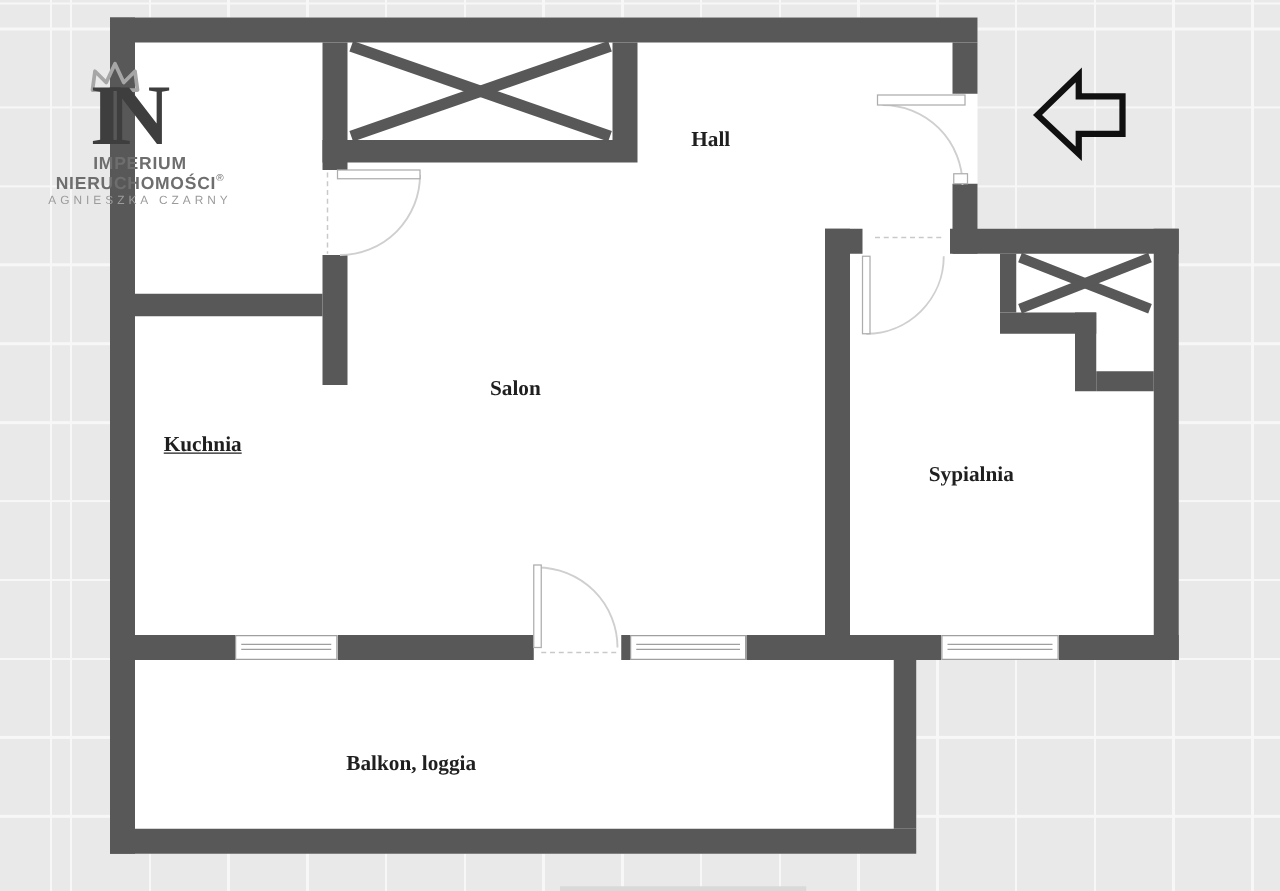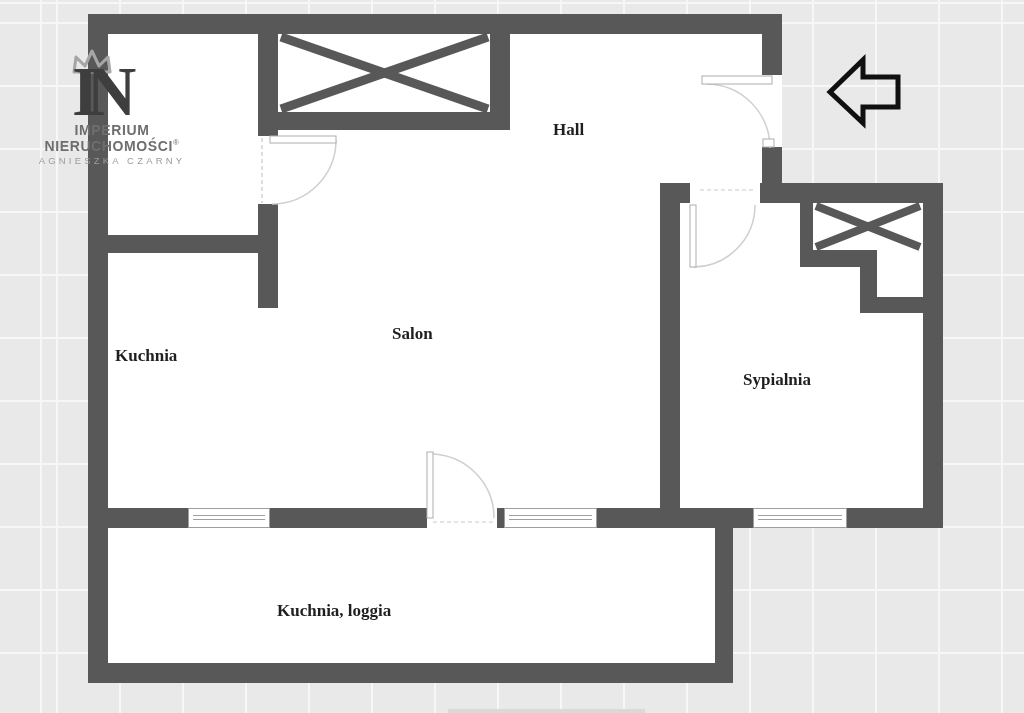--- a/index.html
+++ b/index.html
@@ -108,25 +108,25 @@
       <rect class="leaf" x="690" y="205" width="6" height="62"></rect>
     </g>
     <g>
       <line class="dash" x1="433" y1="522" x2="495" y2="522"></line>
       <path class="arc" d="M430,454 A64,64 0 0 1 494,518"></path>
       <rect class="leaf" x="427" y="452" width="6" height="66"></rect>
     </g>
     <polygon class="arrow-shape" points="830,92 863,60 863,77 898,77 898,107 863,107 863,123"></polygon>
   </svg>
 
-  <div class="room-label" style="left:553px;top:120px;">Hall</div>
-  <div class="room-label" style="left:392px;top:301px;margin-top:23px;">Salon</div>
-  <div class="room-label" style="left:115px;top:346px;">Kuchnia</div>
+  <div class="room-label" style="left:553px;top:102px;">Hall</div>
+  <div class="room-label" style="left:392px;top:301px;">Salon</div>
+  <div class="room-label" style="left:131px;top:346px;text-decoration:underline;">Kuchnia</div>
   <div class="room-label" style="left:718px;top:370px;margin-left:25px;">Sypialnia</div>
-  <div class="room-label" style="left:277px;top:601px;">Kuchnia, loggia</div>
+  <div class="room-label" style="left:277px;top:601px;">Balkon, loggia</div>
 
   <div class="logo">
     <svg class="crown" width="44" height="28" viewBox="0 0 44 28">
       <path d="M4,24 L6,9 L15,18 L22,3 L29,18 L38,9 L40,24 Z" fill="none" stroke="#a6a6a6" stroke-width="3" stroke-linejoin="round"></path>
     </svg>
     <div class="monogram">IN</div>
     <div class="company">
       <span>IMPERIUM NIERUCHOMOŚCI</span><sup>®</sup>
     </div>
     <div class="person">AGNIESZKA CZARNY</div>

